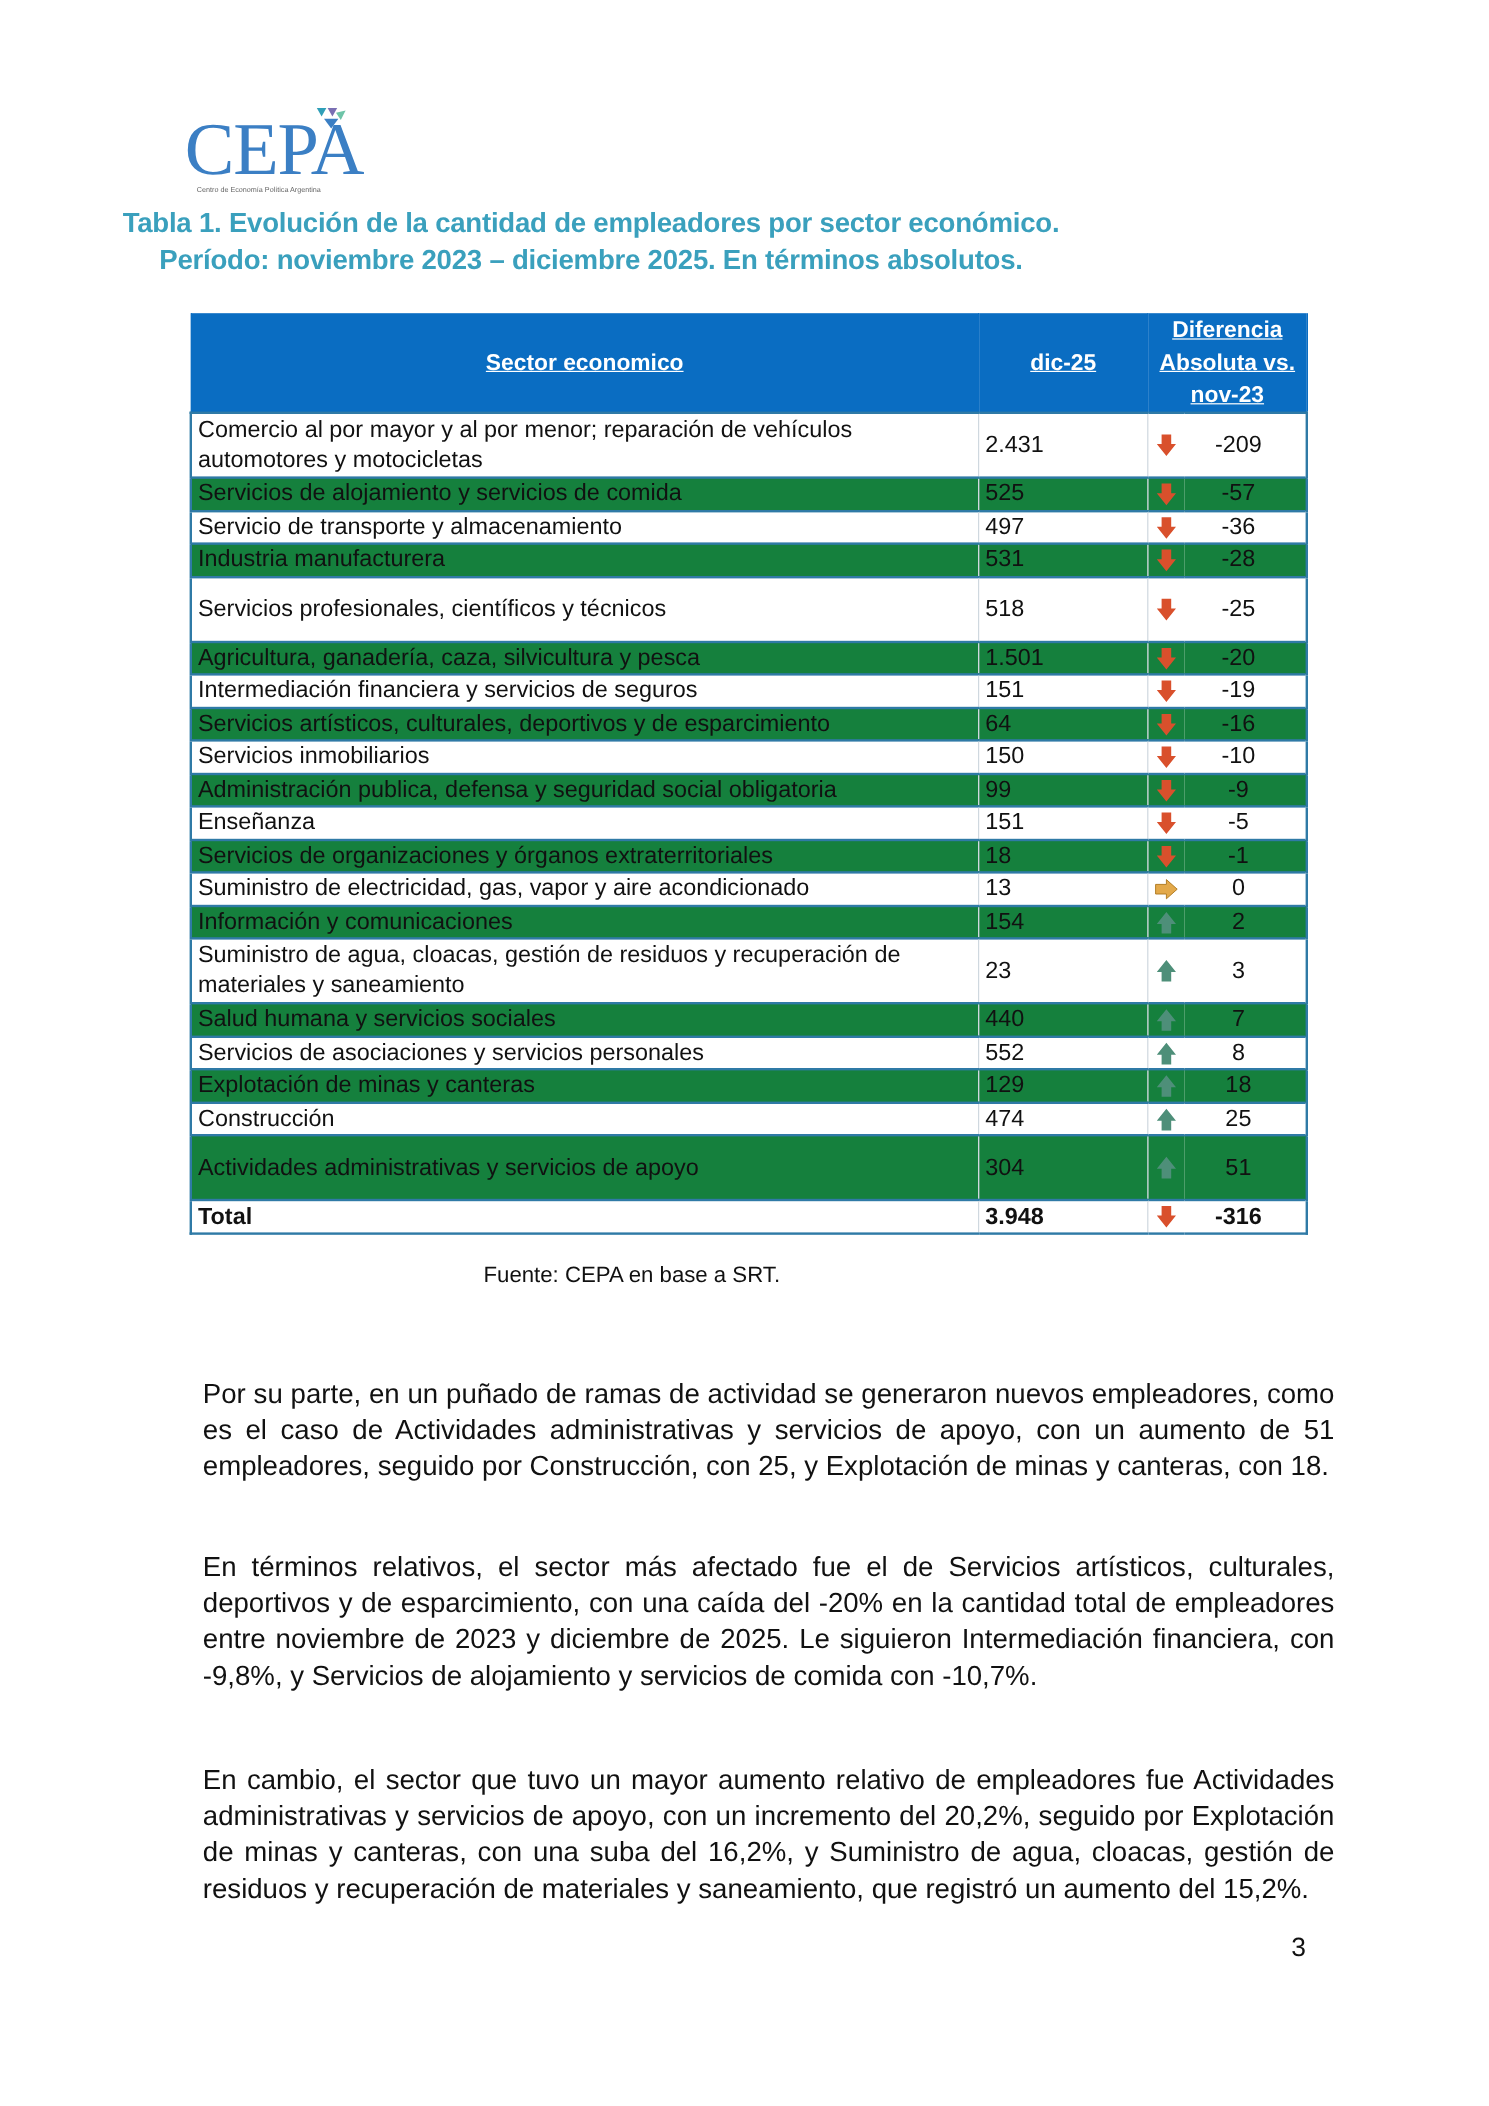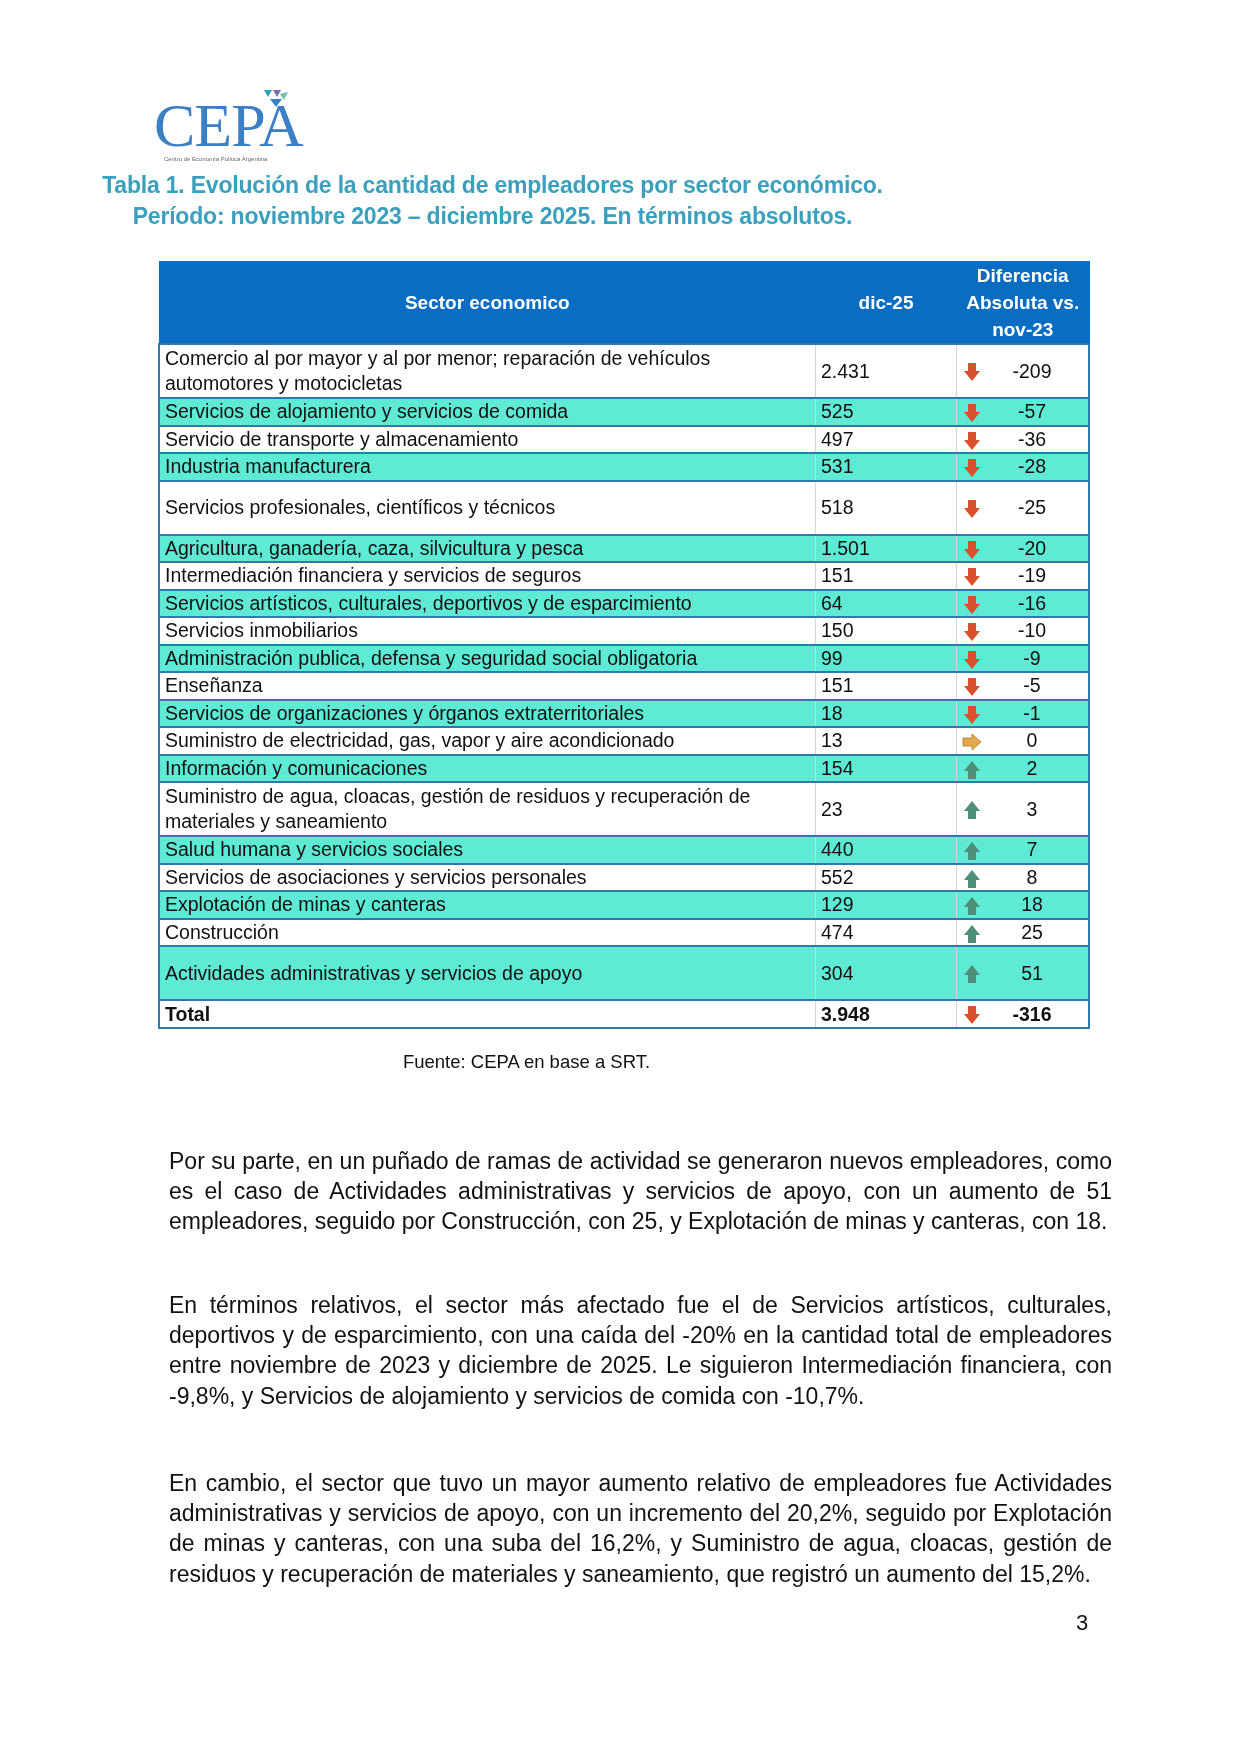--- a/index.html
+++ b/index.html
@@ -9,26 +9,26 @@
   .logo-text { position:absolute; left:0; top:6px; font-family:"Liberation Serif", serif;
                font-size:62px; letter-spacing:-1px; color:#3b7fc4; line-height:62px; }
   .logo-sub { position:absolute; left:10px; top:68px; font-size:6px; color:#666; white-space:nowrap; }
   .logo-gem { position:absolute; left:108px; top:0px; width:28px; height:20px; }
   .title { position:absolute; left:0; width:985px; text-align:center; color:#3aa0bd;
            font-weight:bold; font-size:23px; letter-spacing:-0.2px; }
   .t1 { top:172px; } .t2 { top:203px; }
   table { position:absolute; left:158px; top:261px; width:932px; border-collapse:collapse;
           font-size:19.5px; }
   th { background:#0a6dc2; color:#fff; font-weight:bold; font-size:19px; height:82px;
-       border-left:1px solid #0a6dc2; border-right:1px solid #0a6dc2; padding:0; line-height:27px; }
+       border-left:1px solid #0a6dc2; border-right:1px solid #0a6dc2; padding:0; line-height:27px;text-decoration:underline; }
   td { border-top:2px solid #2f7aa6; border-left:1px solid #cfd8df; padding:0 5px;
        line-height:25px; }
   td:first-child { border-left:2px solid #2f7aa6; }
   td:last-child { border-right:2px solid #2f7aa6; }
-  tr.alt td { background:#5eead4; }
+  tr.alt td { background:#15803d; }
   tr.short td { height:25.5px; }
   tr.tall td { height:52px; }
   td.num { text-align:left; width:130px; }
   td.ico { width:30px; text-align:center; padding:0; border-right:none; }
   td.diff { width:80px; text-align:center; border-left:none; padding-right:16px; }
   tr.total td { font-weight:bold; border-bottom:2px solid #2f7aa6; height:26px; }
   .arrow { display:inline-block; width:18px; height:20px; vertical-align:middle; }
   .source { position:absolute; top:1051px; left:0; width:1009px; text-align:center; font-size:18.5px; color:#111;margin-left:22px; }
   .para { position:absolute; left:169px; width:943px; font-size:23px; line-height:30.2px;
           text-align:justify; color:#111;margin-top:40px; }

